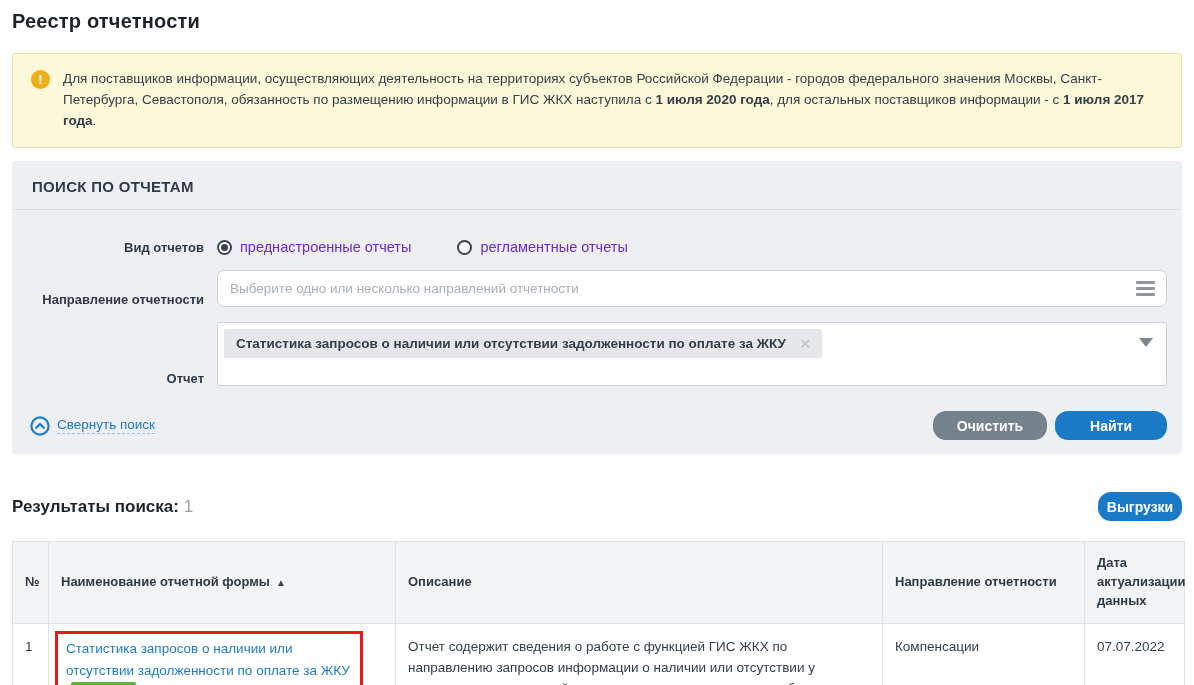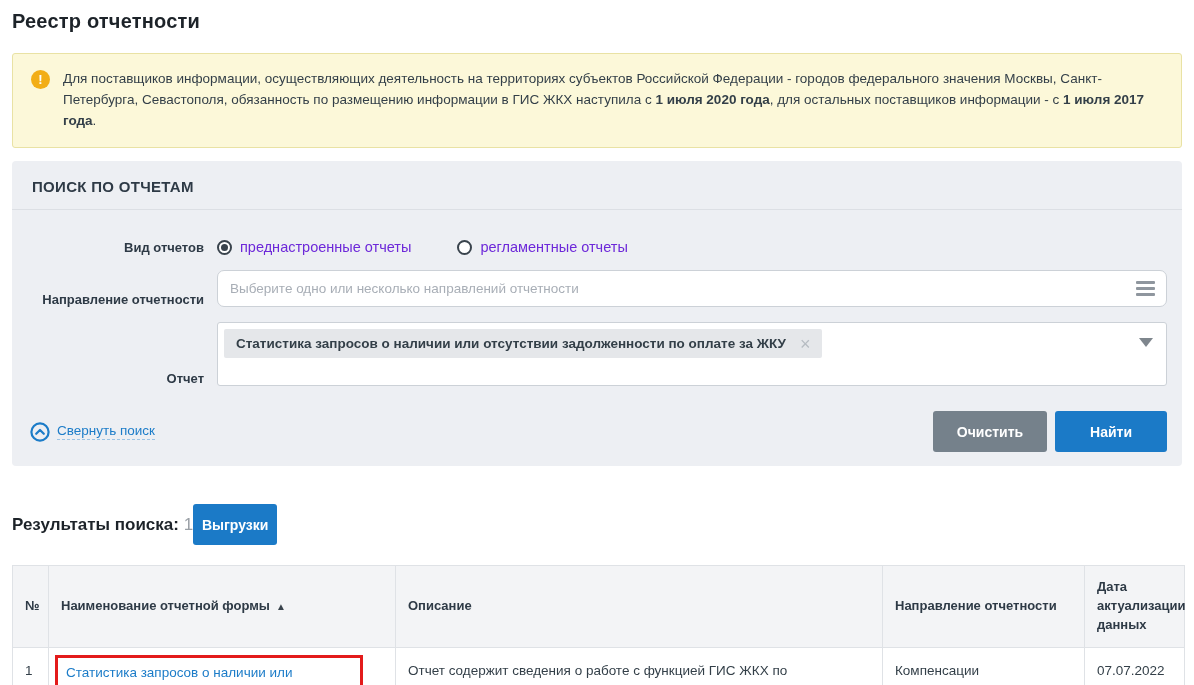--- a/index.html
+++ b/index.html
@@ -86,30 +86,30 @@
     display:flex; justify-content:space-between; align-items:center;
     padding:10px 15px 14px 18px;
   }
   .collapse-link { display:inline-flex; align-items:center; gap:7px; cursor:pointer; }
   .collapse-text {
     color:#1c7cc8; font-size:13.5px;
     border-bottom:1px dashed #9cc4e4; padding-bottom:1px;
   }
   .footer-buttons { display:flex; gap:8px; }
   .btn {
-    border:none; border-radius:3px; color:#fff; font-size:14px; font-weight:bold;
-    font-family:inherit; height:41px; cursor:pointer; display:inline-flex;
+    border:none; border-radius:13px; color:#fff; font-size:14px; font-weight:bold;
+    font-family:inherit; height:29px; cursor:pointer; display:inline-flex;
     align-items:center; justify-content:center;
   }
   .btn-clear { background:#75818b; width:114px; }
   .btn-find { background:#1b7ac7; width:112px; }
   .btn-export { background:#1b7ac7; width:84px; }
 
   
-  .results-row { display:flex; justify-content:flex-start; align-items:center; margin:0 0 20px 0; }
+  .results-row { display:flex; justify-content:space-between; align-items:center; margin:0 0 20px 0; }
   .results-title { font-size:17px; font-weight:bold; color:#1d2329; }
   .results-count { font-weight:normal; color:#9aa0a6; }
 
   
   .report-table { width:100%; border-collapse:collapse; border:1px solid #dfe2e6; table-layout:fixed; }
   .report-table th {
     background:#f3f4f6; text-align:left; vertical-align:middle;
     font-size:13px; font-weight:bold; color:#2e3a46;
     padding:12px 12px; height:73px; border:1px solid #dfe2e6; line-height:1.45;
   }

